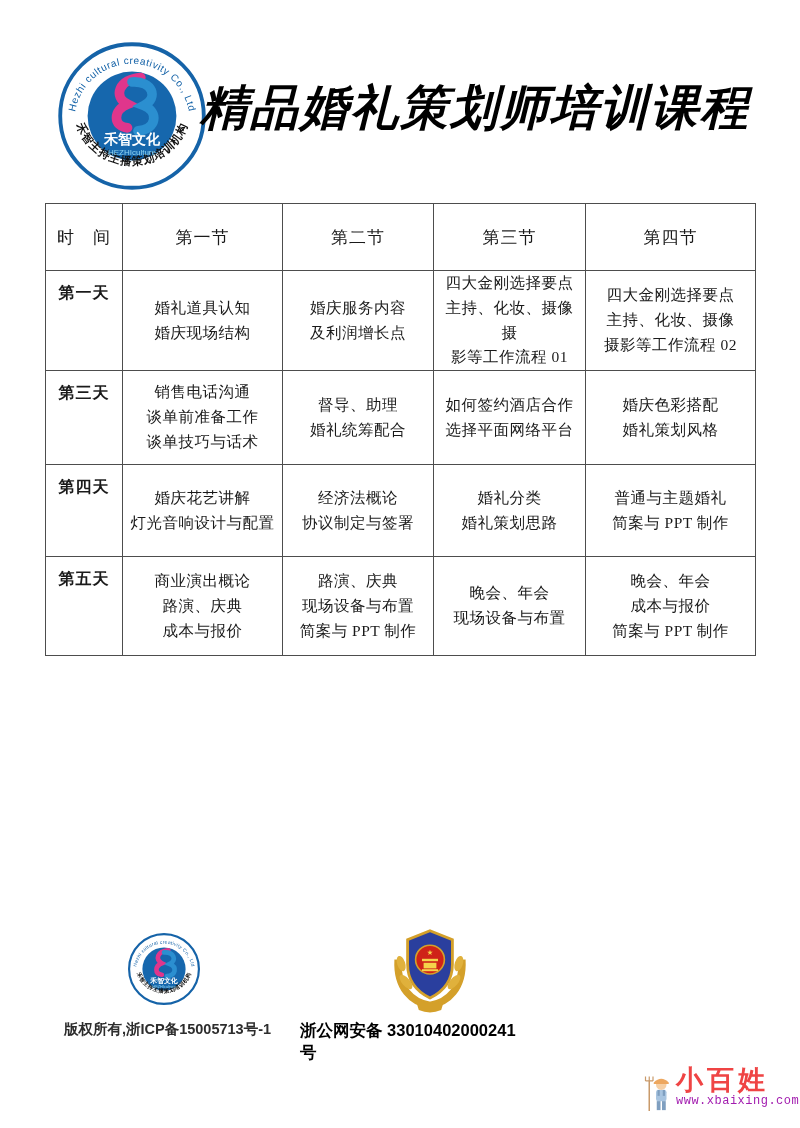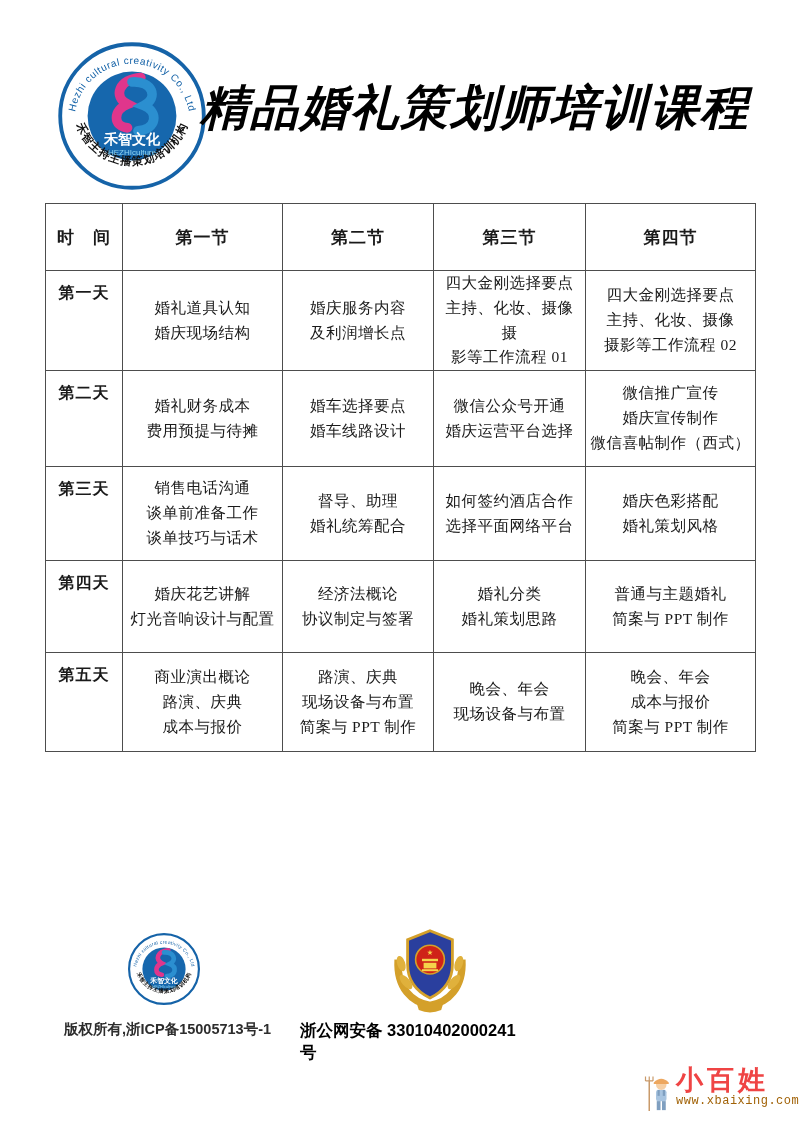--- a/index.html
+++ b/index.html
@@ -11,21 +11,21 @@
   .page-title{position:absolute;left:185px;right:35px;top:80px;
       font-family:"Liberation Serif",serif;font-weight:900;font-size:48px;
       letter-spacing:2px;color:#000;text-align:center;line-height:1.15;font-style:italic;}
 
   
   table.course{position:absolute;left:45px;top:203px;width:710px;
       border-collapse:collapse;table-layout:fixed;
       font-family:"Liberation Serif",serif;color:#1a1a1a;}
   table.course th,table.course td{border:1px solid #4d4d4d;text-align:center;
       white-space:pre-line;padding:0 4px;}
-  table.course thead th{font-size:17px;font-weight:bold;vertical-align:middle;letter-spacing:1px;}
+  table.course thead th{font-size:17px;font-weight:normal;vertical-align:middle;letter-spacing:1px;}
   table.course td{font-size:15.5px;vertical-align:middle;line-height:1.6;letter-spacing:0.5px;}
   table.course th.day{font-size:16px;font-weight:bold;vertical-align:top;padding-top:12px;letter-spacing:1px;}
 
   
   .footer-logo{position:absolute;left:128px;top:933px;width:72px;height:72px;}
   .icp-text{position:absolute;left:55px;top:1020px;width:225px;text-align:center;
       font-size:14.5px;font-weight:bold;color:#2d2d2d;}
   .badge{position:absolute;left:389px;top:926px;width:82px;height:88px;}
   .police-text{position:absolute;left:300px;top:1020px;width:230px;text-align:left;
       font-size:16.5px;font-weight:bold;color:#000;}
@@ -33,21 +33,21 @@
   .baidu-v{width:74px;height:46px;display:block;margin:0 auto;}
   .baidu-cn{font-size:16px;letter-spacing:3px;color:#1d3f8f;margin-top:6px;}
   .baidu-en{font-size:7.5px;letter-spacing:1px;color:#8a9db5;margin-top:2px;}
   .baidu-cert{font-size:15.5px;font-weight:bold;letter-spacing:2px;color:#000;margin-top:7px;}
 
   
   .watermark{position:absolute;right:6px;top:1066px;width:150px;display:flex;align-items:flex-start;}
   .wm-farmer{width:30px;height:48px;flex:0 0 auto;margin-top:4px;}
   .wm-col{margin-left:2px;}
   .wm-name{font-size:27px;font-weight:bold;color:#ef4444;letter-spacing:4px;line-height:1.1;}
-  .wm-url{font-size:12px;color:#a16207;font-family:"Liberation Mono",monospace;margin-top:-2px;letter-spacing:0.5px;}
+  .wm-url{font-size:12px;color:#a21caf;font-family:"Liberation Mono",monospace;margin-top:-2px;letter-spacing:0.5px;}
 </style>
 </head>
 <body>
 
 <div class="page">
 
   <svg class="logo" viewBox="0 0 100 100">
     <circle cx="50" cy="50" r="48.5" fill="#ffffff" stroke="#1563a8" stroke-width="2.6"></circle>
     <circle cx="50" cy="50" r="30" fill="#1667ad"></circle>
     <defs>
@@ -91,32 +91,20 @@
         <td>婚礼道具认知
 婚庆现场结构</td>
         <td>婚庆服务内容
 及利润增长点</td>
         <td>四大金刚选择要点
 主持、化妆、摄像摄
 影等工作流程 01</td>
         <td>四大金刚选择要点
 主持、化妆、摄像
 摄影等工作流程 02</td>
-      </tr>
-      <tr style="height:96px">
-        <th class="day">第二天</th>
-        <td>婚礼财务成本
-费用预提与待摊</td>
-        <td>婚车选择要点
-婚车线路设计</td>
-        <td>微信公众号开通
-婚庆运营平台选择</td>
-        <td>微信推广宣传
-婚庆宣传制作
-微信喜帖制作（西式）</td>
       </tr>
       <tr style="height:94px">
         <th class="day">第三天</th>
         <td>销售电话沟通
 谈单前准备工作
 谈单技巧与话术</td>
         <td>督导、助理
 婚礼统筹配合</td>
         <td>如何签约酒店合作
 选择平面网络平台</td>

